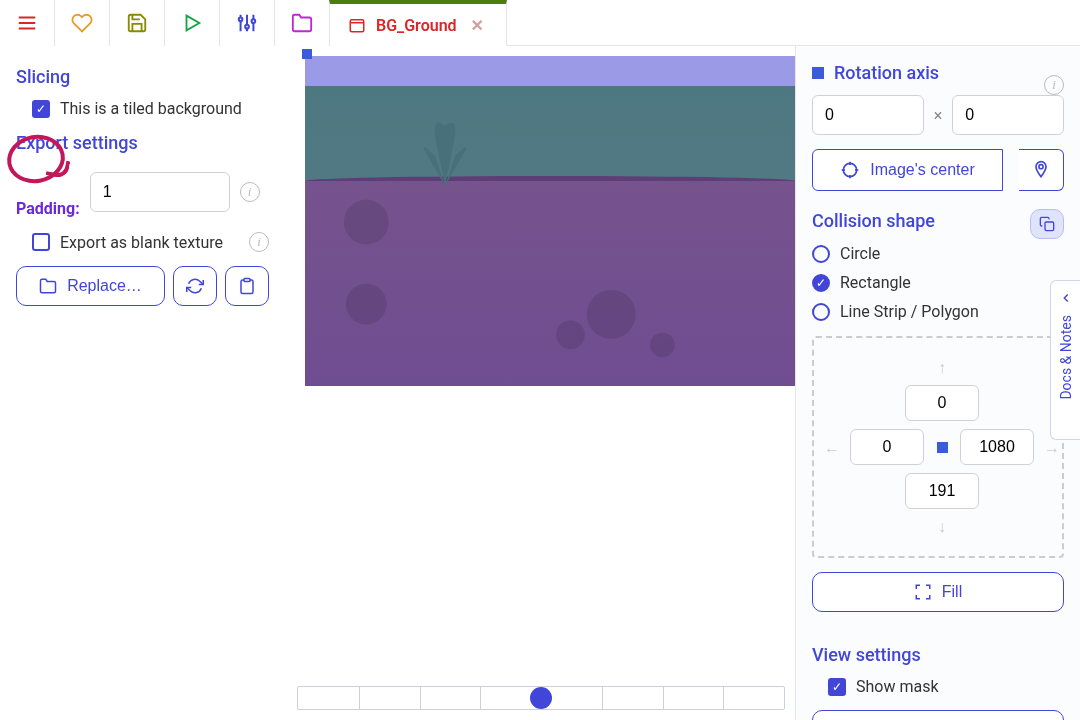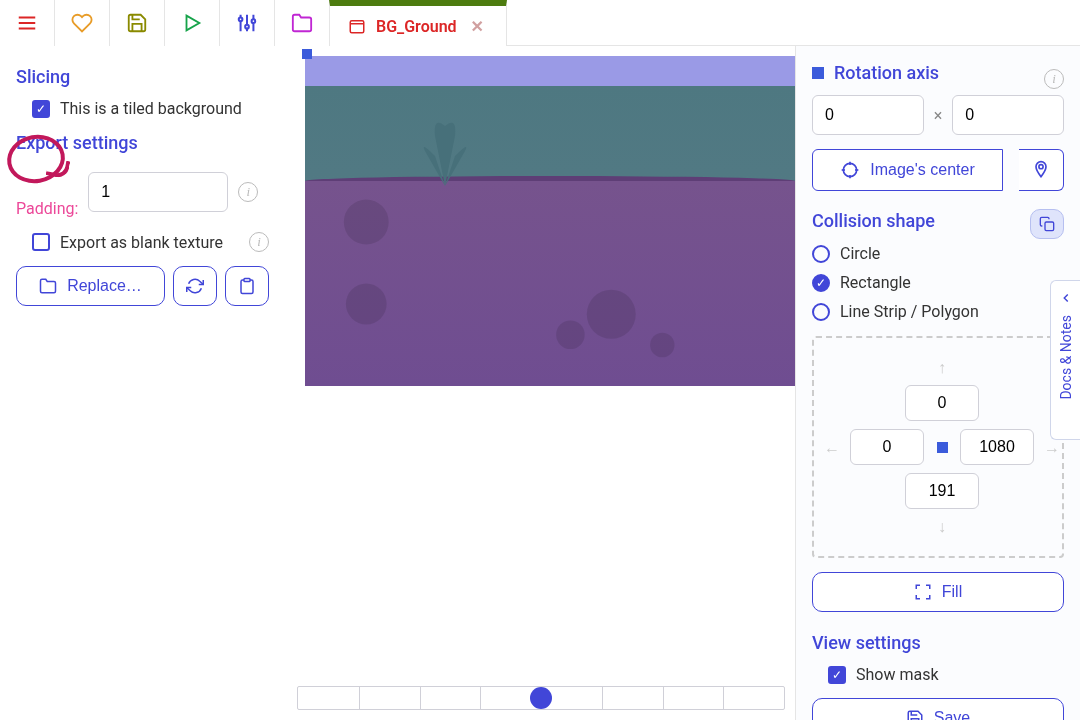--- a/index.html
+++ b/index.html
@@ -25,21 +25,21 @@
     border-right: 1px solid #e5e5e5;
     background: #fff;
     display: flex;
     align-items: center;
     justify-content: center;
     cursor: pointer;
   }
   .tab {
     height: 46px;
     border: 1px solid #e5e5e5;
-    border-top: 6px solid #4d7c0f;
+    border-top: 4px solid #4d7c0f;
     border-bottom: none;
     display: flex;
     align-items: center;
     padding: 0 18px;
     gap: 10px;
     color: #dc2626;
     font-weight: 600;
     margin-left: -1px;
     background: #fff;
   }
@@ -76,21 +76,21 @@
     gap: 10px;
   }
   .check-row { display: flex; align-items: center; gap: 10px; margin-bottom: 14px; cursor: pointer; padding-left: 16px; }
   .check-box {
     width: 18px; height: 18px; border: 2px solid #4146d8; border-radius: 3px;
     display: flex; align-items: center; justify-content: center;
   }
   .check-box.checked { background: #4146d8; color: #fff; }
   .check-box.checked::after { content: "✓"; font-size: 12px; }
   .form-row { display: flex; align-items: center; gap: 10px; margin-bottom: 14px; }
-  .label { color: #ec4899; font-weight: 400; margin-top: 34px; }
+  .label { color: #6d28d9; font-weight: 700; margin-top: 34px; }
   input[type="text"].num {
     border: 1px solid #d0d0d8;
     border-radius: 6px;
     padding: 10px 12px;
     font-size: 16px;
     width: 100%;
   }
   .info-icon {
     width: 20px; height: 20px; border: 1.5px solid #bbb; border-radius: 50%;
     display: inline-flex; align-items: center; justify-content: center;
@@ -351,21 +351,21 @@
         <div class="zoom-tick" style="left:50%"></div>
         <div class="zoom-tick" style="left:62.5%"></div>
         <div class="zoom-tick" style="left:75%"></div>
         <div class="zoom-tick" style="left:87.5%"></div>
         <div class="zoom-thumb" style="left:50%"></div>
       </div>
     </div>
   </div>
 
   <div class="right">
-    <div style="display:flex; justify-content:space-between; align-items:center">
+    <div style="display:flex; justify-content:space-between; align-items:flex-end">
       <div class="section-title" style="margin-top:0">
         <span class="sq-marker"></span>
         <span>Rotation axis</span>
       </div>
       <span class="info-icon">i</span>
     </div>
     <div class="form-row">
       <input class="num" type="text" value="0" style="">
       <span style="color:#888">×</span>
       <input class="num" type="text" value="0" style="">
@@ -436,21 +436,21 @@
       <span></span>
         <span></span>
 
       <span></span>
         <span></span>
       <span class="arrow">↓</span>
       <span></span>
         <span></span>
     </div>
 
-    <button class="btn wide" style="margin-bottom:16px">
+    <button class="btn wide" style="margin-bottom:28px">
       <svg width="18" height="18" viewBox="0 0 24 24" fill="none" stroke="#4146d8" stroke-width="2">
           <path d="M3 8V3h5M21 8V3h-5M3 16v5h5M21 16v5h-5"></path>
         </svg>
       <span>Fill</span>
     </button>
 
     <div class="section-title">View settings</div>
     <div class="check-row">
       <span class="check-box checked"></span>
       <span>Show mask</span>

